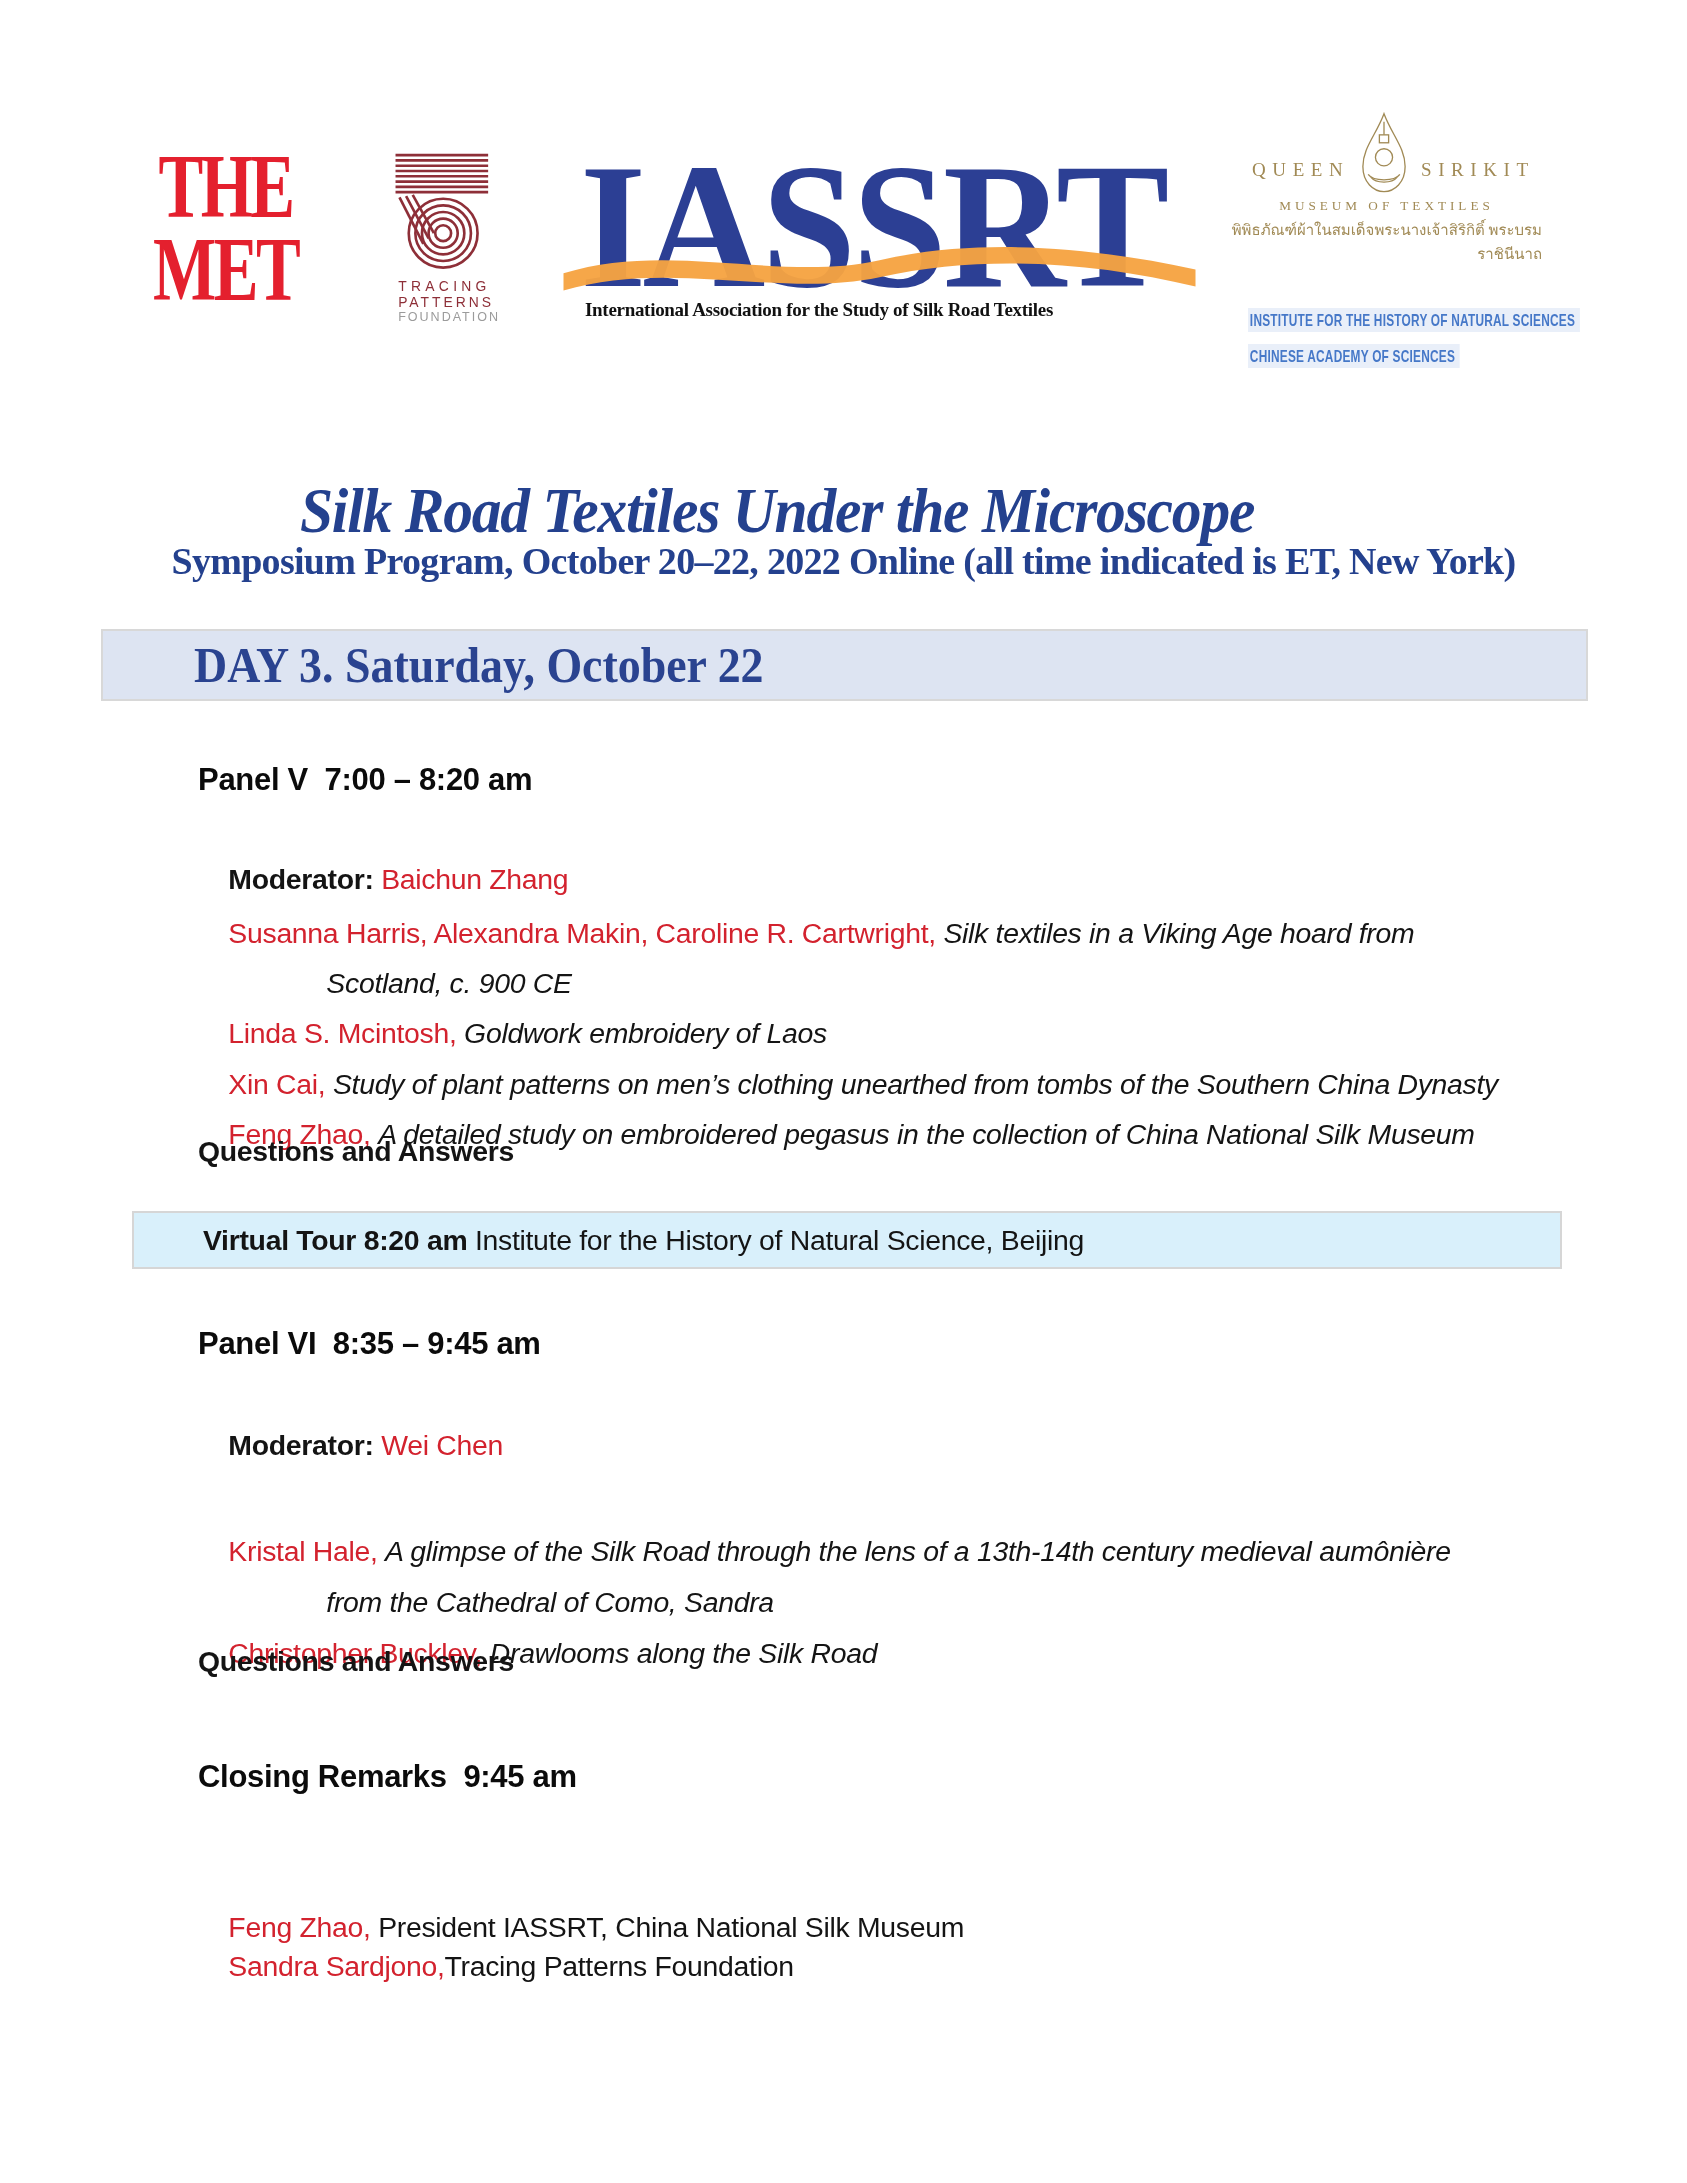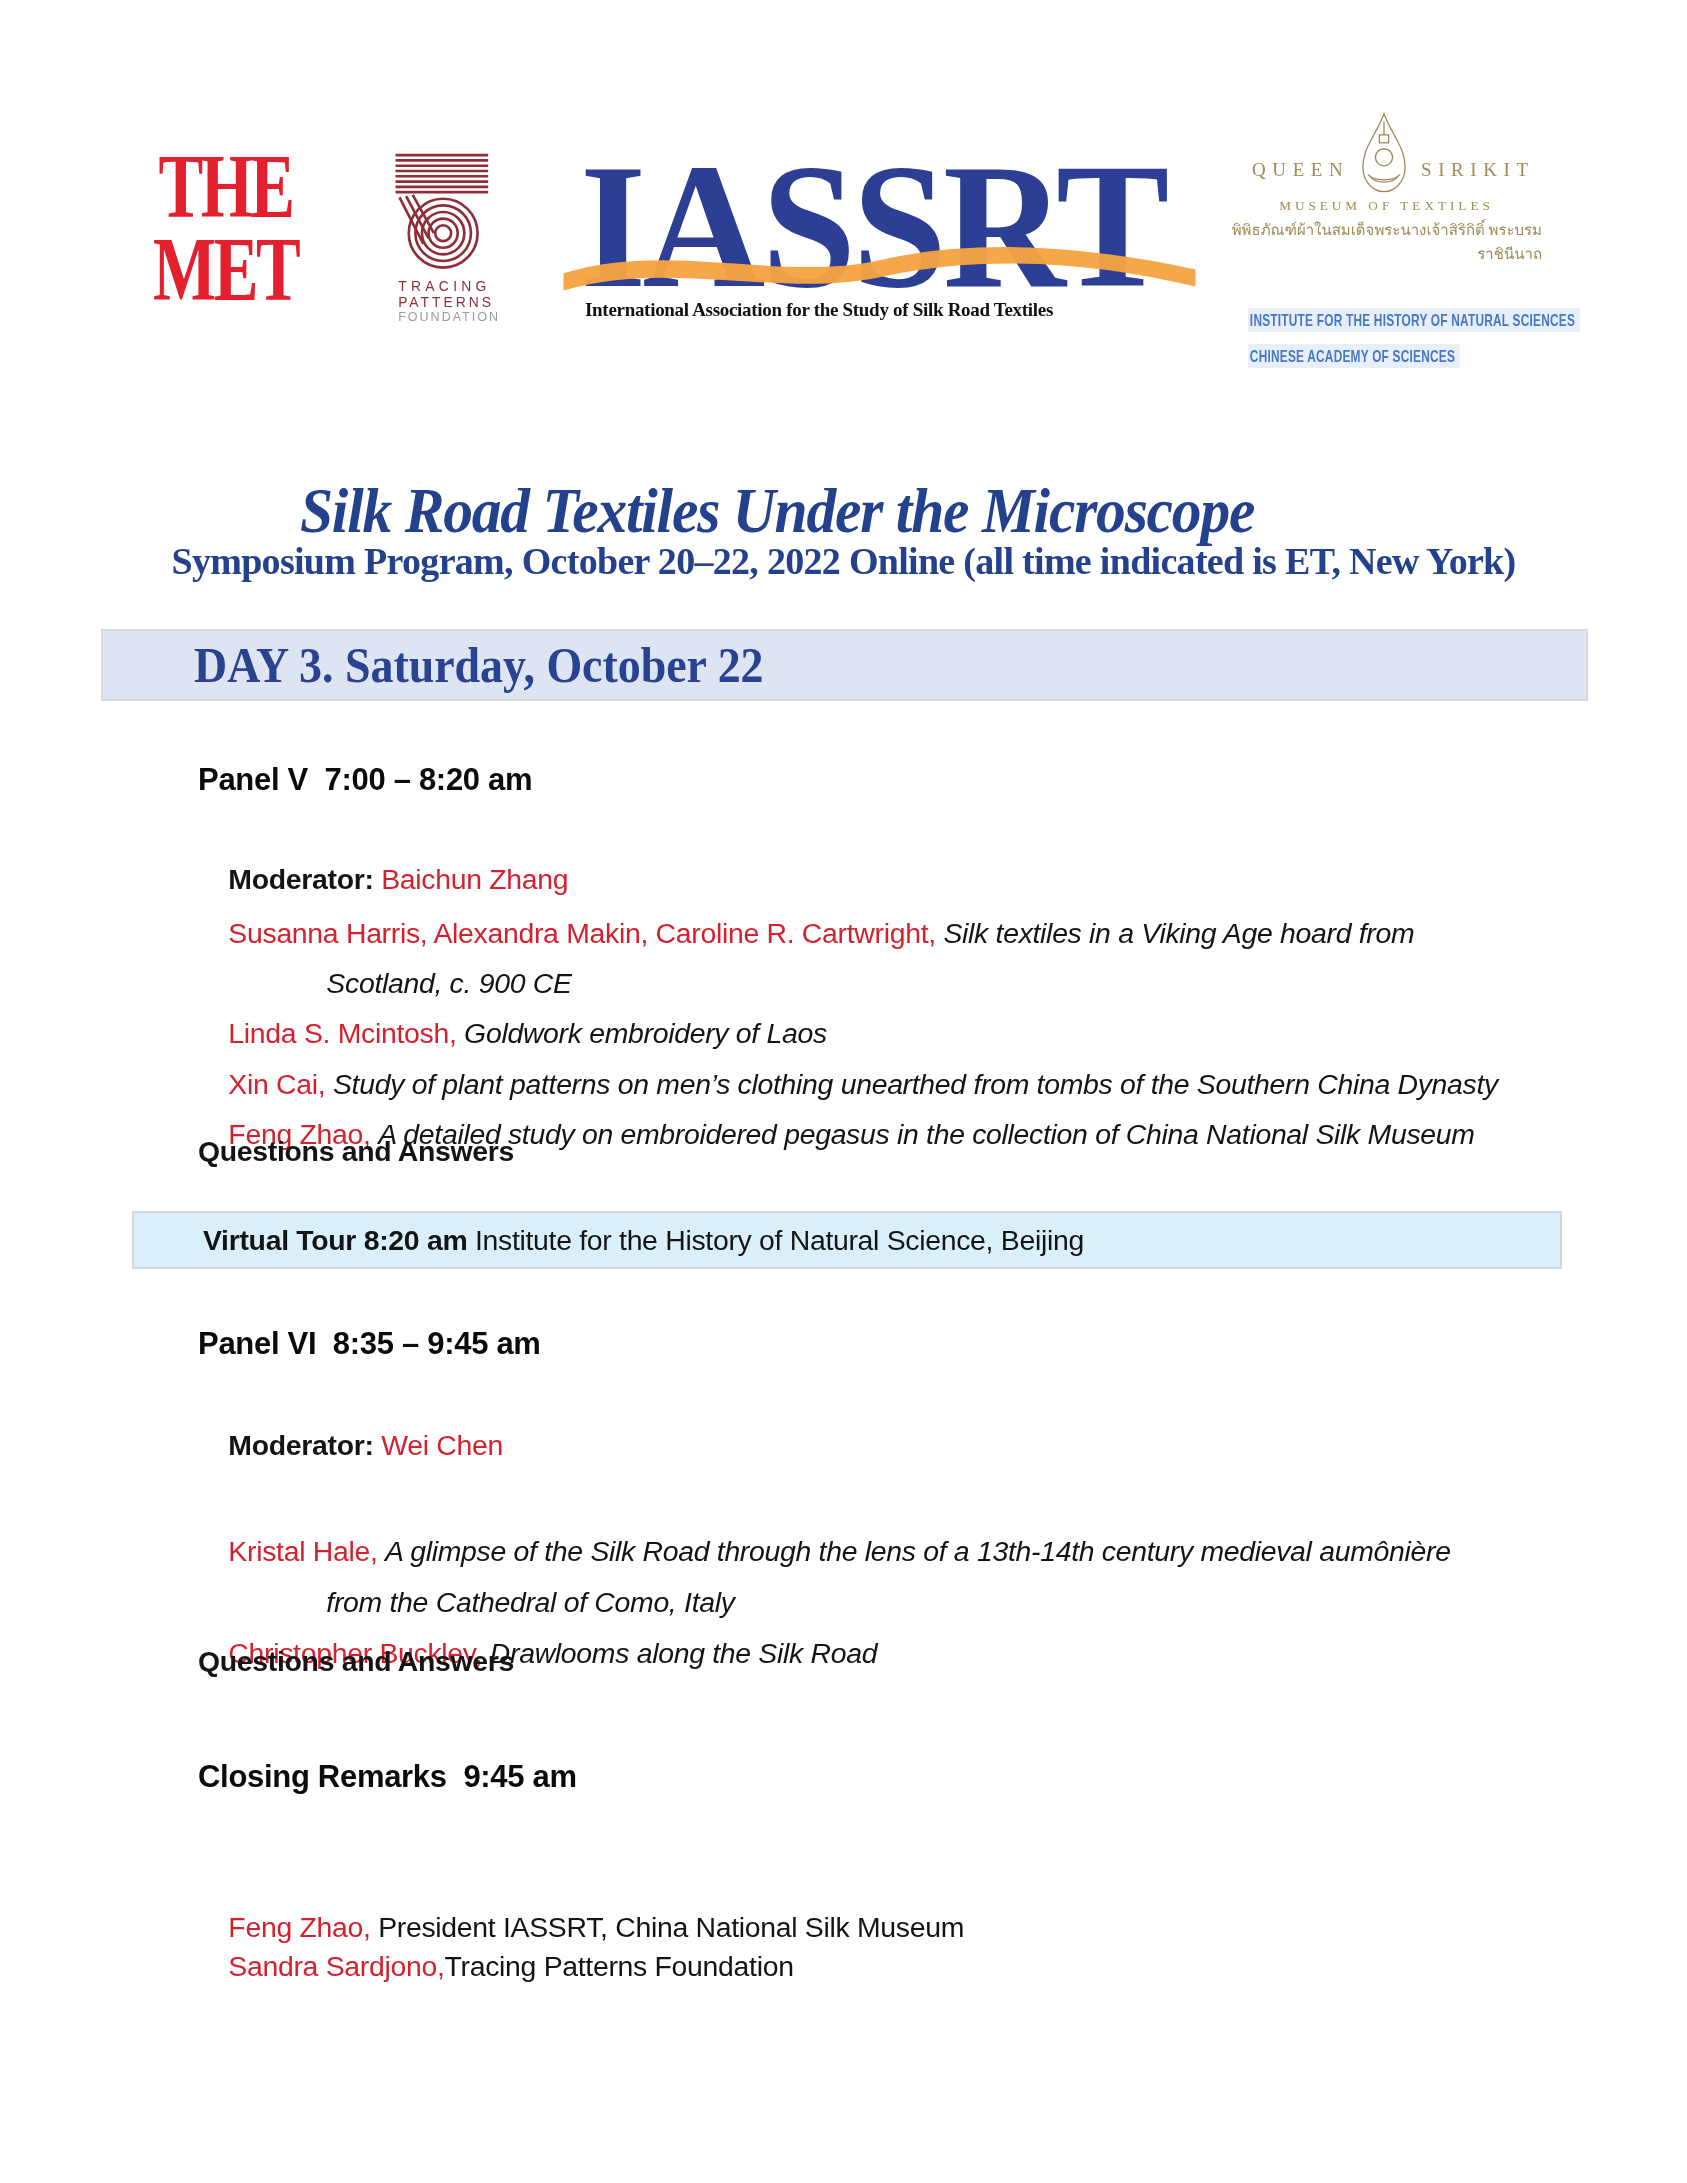--- a/index.html
+++ b/index.html
@@ -151,21 +151,21 @@
   <div class="abs h-panel" style="left:198px;top:1326px;">Panel VI  8:35 – 9:45 am</div>
 
   <div class="abs line" style="left:198px;top:1396px;">
     <span class="mod-label">Moderator: </span><span class="spk">Wei Chen</span>
   </div>
 
   <div class="abs line" style="left:198px;top:1502px;">
     <span class="spk">Kristal Hale, </span><span class="wrk">A glimpse of the Silk Road through the lens of a 13th-14th century medieval aumônière</span>
   </div>
   <div class="abs line" style="left:296px;top:1553px;">
-    <span class="wrk">from the Cathedral of Como, Italy</span>
+    <span class="wrk">from the Cathedral of Como, Sandra</span>
   </div>
   <div class="abs line" style="left:198px;top:1604px;">
     <span class="spk">Christopher Buckley, </span><span class="wrk">Drawlooms along the Silk Road</span>
   </div>
   <div class="abs line qa" style="left:198px;top:1645px;">Questions and Answers</div>
 
   <div class="abs h-panel" style="left:198px;top:1759px;">Closing Remarks  9:45 am</div>
 
   <div class="abs line" style="left:198px;top:1917px;">
     <span class="spk">Sandra Sardjono,</span><span class="aff">Tracing Patterns Foundation</span>

